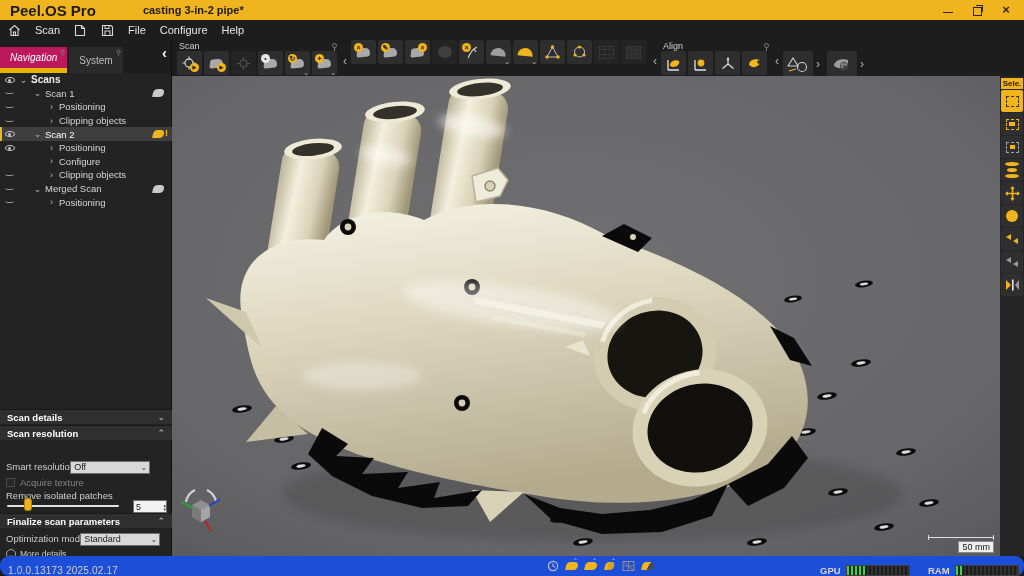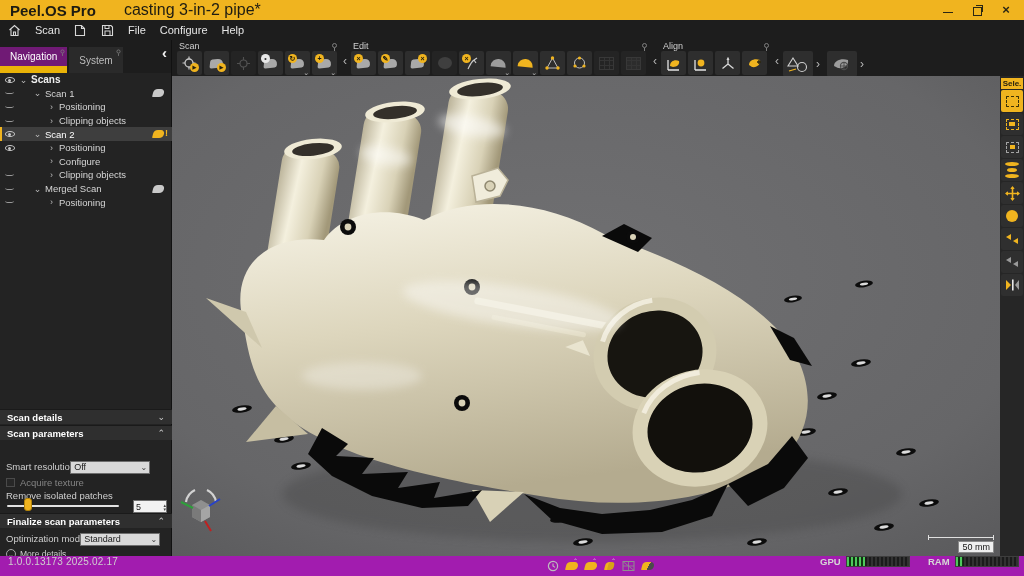--- a/index.html
+++ b/index.html
@@ -2,21 +2,21 @@
 <html><head>
 <meta charset="utf-8">
 <style>
   * { margin:0; padding:0; box-sizing:border-box; }
   html,body { width:1024px; height:576px; overflow:hidden; }
   body { position:relative; font-family:"Liberation Sans",sans-serif; background:#1d1d1d; -webkit-font-smoothing:antialiased; }
 
   
   .titlebar { position:absolute; left:0; top:0; width:1024px; height:20px; background:#f0b41f; display:flex; align-items:center; color:#1e1c12; }
   .app-name { font-size:15px; font-weight:bold; margin-left:10px; }
-  .doc-title { font-size:16px; margin-left:28px; }
+  .doc-title { font-size:11px; margin-left:47px;font-weight:bold; }
   .win-controls { margin-left:auto; display:flex; align-items:center; gap:17px; margin-right:12px; }
   .wc { width:12px; height:12px; position:relative; cursor:default; }
   .wc-min::after { content:""; position:absolute; left:1px; right:1px; bottom:3px; border-bottom:1.5px solid #2b2714; }
   .wc-max::after { content:""; position:absolute; left:2px; top:3px; width:7px; height:7px; border:1.3px solid #2b2714; }
   .wc-max::before { content:""; position:absolute; left:5px; top:1px; width:6px; height:6px; border-top:1.3px solid #2b2714; border-right:1.3px solid #2b2714; }
   .wc-close { font-size:13px; line-height:12px; text-align:center; color:#2b2714; font-weight:bold; }
 
   
   .menubar { position:absolute; left:0; top:20px; width:1024px; height:20px; background:#1d1d1d; display:flex; align-items:center; color:#e6e6e6; font-size:11px; }
   .menubar .mi { margin-left:14px; }
@@ -45,21 +45,21 @@
   .wedge.y { background:#f0b41f; }
   .wire { width:15px; height:13px; border:1px solid #5d5d5d; background:
       linear-gradient(90deg, transparent 0 4px, #555 4px 5px, transparent 5px 9px, #555 9px 10px, transparent 10px),
       linear-gradient(0deg, transparent 0 3px, #555 3px 4px, transparent 4px 8px, #555 8px 9px, transparent 9px); }
   .tool-extra { display:flex; align-items:center; margin-top:11px; }
 
   
   .sidebar { position:absolute; left:0; top:40px; width:172px; height:516px; background:#232323; border-right:1px solid #111; }
   .side-tabs { height:33px; display:flex; align-items:flex-end; background:#1d1d1d; position:relative; }
   .stab { height:26px; padding:0 10px; display:flex; align-items:center; font-size:10px; color:#bdbdbd; background:#2a2a2a; margin-right:2px; position:relative; }
-  .stab.active { color:#fff; border-bottom:7px solid #eab308; background:#701a75; }
+  .stab.active { color:#fff; border-bottom:5px solid #eab308; background:#be185d;font-style:italic; }
   .stab .pin { position:absolute; right:2px; top:2px; transform:scale(.8); }
   .collapse-chev { position:absolute; right:4px; top:6px; color:#f2f2f2; font-size:15px; font-weight:bold; line-height:14px; }
 
   .tree { position:absolute; top:33px; left:0; width:172px; }
   .trow { height:13.6px; display:flex; align-items:center; font-size:9.5px; color:#d6d6d6; position:relative; padding-left:4px; }
   .trow.sel { background:#3e3e3e; color:#fff; box-shadow:inset 2px 0 0 #f0b41f; }
   .eye { width:11px; margin-right:4px; display:inline-flex; justify-content:center; }
   .eye-open { width:10px; height:6px; border:1px solid #c9c9c9; border-radius:50%; position:relative; }
   .eye-open::after { content:""; position:absolute; left:2.5px; top:0.8px; width:3px; height:3px; border-radius:50%; background:#c9c9c9; }
   .eye-closed { width:9px; height:4px; border-bottom:1.4px solid #9a9a9a; border-radius:0 0 50% 50%; margin-top:-2px; }
@@ -101,21 +101,21 @@
   .rtools { position:absolute; right:0; top:76px; width:24px; height:480px; background:#262626; display:flex; flex-direction:column; align-items:center; }
   .sel-label { width:22px; height:11px; background:#f0b41f; color:#211d0e; font-size:8px; font-weight:bold; text-align:center; line-height:11px; margin:2px 0 1px; }
   .rbtn { width:22px; height:22px; background:#2f2f2f; border-radius:2px; margin-bottom:1px; display:flex; align-items:center; justify-content:center; position:relative; }
   .rbtn.active { background:#f0b41f; }
   .dashbox { width:13px; height:11px; border:1px dashed #3a3107; border-radius:1px; }
   .dashbox.ylw { border-color:#f0b41f; }
   .dashbox.gry { border-color:#a5a5a5; }
   .lens { width:14px; height:4px; background:#f0b41f; border-radius:50%; margin:0.8px 0; }
 
   
-  .statusbar { position:absolute; left:0; bottom:0; width:1024px; height:20px; background:#a21caf; display:flex; align-items:flex-start; color:#cfcfcf; font-size:10px; }
+  .statusbar { position:absolute; left:0; bottom:0; width:1024px; height:20px; background:#1d4ed8; display:flex; align-items:flex-end; color:#cfcfcf; font-size:10px;border-radius:9px; }
   .version { margin-left:8px; letter-spacing:.2px; }
   .sicons { position:absolute; left:546px; top:0; height:20px; display:flex; align-items:center; gap:6px; }
   .sic { width:13px; height:11px; position:relative; display:flex; align-items:center; justify-content:center; }
   .sic .blob { width:12px; height:8px; background:#f0b41f; border-radius:5px 6px 5px 1px; transform:skewX(-14deg); }
   .sic .blob.half { background:linear-gradient(105deg, #f0b41f 55%, #4b4b4b 55%); }
   .sic .hat { position:absolute; top:-3px; right:0; color:#cfcfcf; font-size:6px; line-height:6px; }
   .meterwrap { position:absolute; display:flex; align-items:center; gap:5px; }
   .meterwrap.gpu { left:820px; } .meterwrap.ram { left:928px; }
   .mlabel { font-size:9.5px; color:#d6d6d6; font-weight:bold; }
   .meter { width:64px; height:11px; border:1px solid #3e3e3e; background:repeating-linear-gradient(90deg,#323232 0 2px,#1b1b1b 2px 4px); position:relative; }
@@ -196,24 +196,20 @@
         <span class="sheet"></span>
         <i class="bdg tl">+</i>
         <span class="tcaret">⌄</span>
       </div>
     </div>
   </div>
 
   <span class="sepchev">‹</span>
 
   <div class="tsec" style="width:300px">
-    <div class="tsec-head">
-      <span class="tsec-label">Edit</span>
-      <span class="pin"></span>
-    </div>
     <div class="tsec-btns">
       <div class="tbtn">
         <span class="sheet"></span>
         <i class="bdg tl">×</i>
       </div>
       <div class="tbtn">
         <span class="sheet"></span>
         <i class="bdg tl">✎</i>
       </div>
       <div class="tbtn">
@@ -411,21 +407,21 @@
       <span class="tlabel">Positioning</span>
     </div>
   </div>
 
   <div class="phead" style="top:369px">
     <span>Scan details</span>
     <span class="pchev">⌄</span>
   </div>
 
   <div class="phead" style="top:385px">
-    <span>Scan parameters</span>
+    <span>Scan resolution</span>
     <span class="pchev">⌃</span>
   </div>
 
 
   <div class="frow" style="top:418px">
     <span class="flabel">Smart resolution</span>
     <span class="fctrl drop">
       <span>Off</span>
       <span class="dchev">⌄</span>
     </span>

